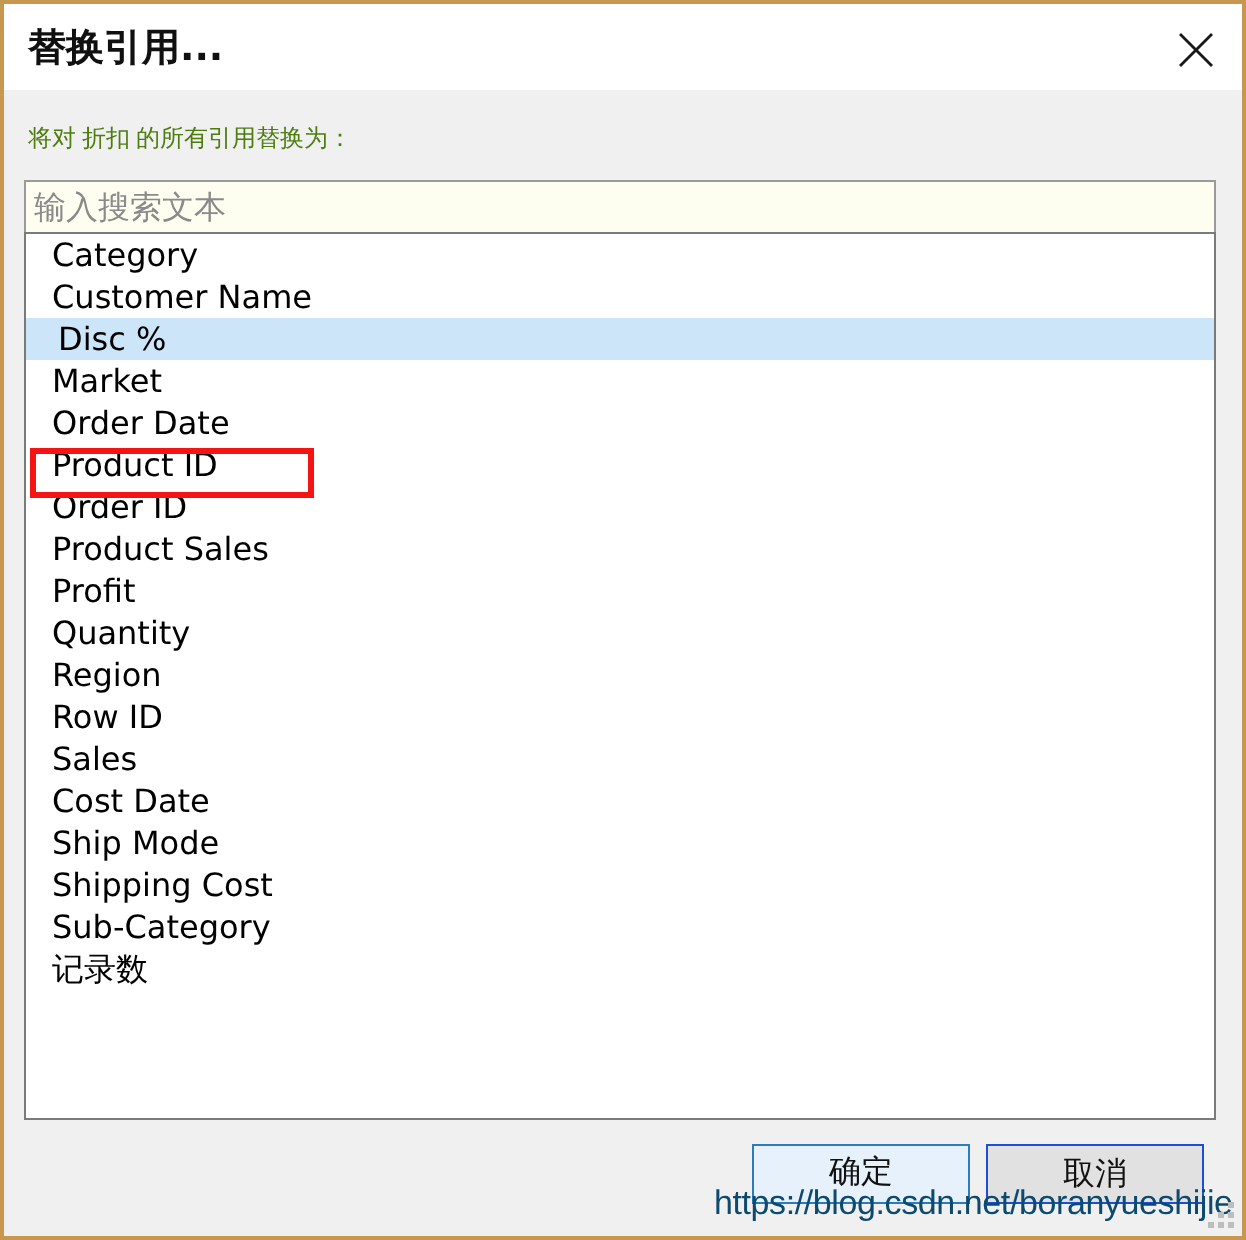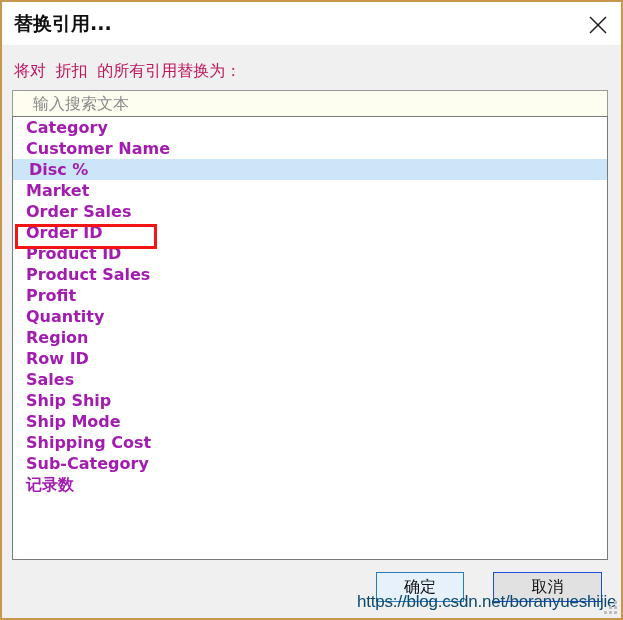--- a/index.html
+++ b/index.html
@@ -65,40 +65,40 @@
     top: 43px;
     width: 619px;
     height: 573px;
     background: #f0f0f0;
   }
 
   .prompt-label {
     position: absolute;
     left: 12px;
     top: 16px;
-    font-size: 16px;
-    color: #be185d;
-    white-space: nowrap;
-    font-family: Liberation Mono, monospace;
+    font-size: 12px;
+    color: #4d7c0f;
+    white-space: nowrap;
+    font-family: Liberation Serif, serif;
   }
 
   
   .search-box {
     position: absolute;
     left: 10px;
     top: 45px;
     width: 596px;
     height: 27px;
     box-sizing: border-box;
     border: 1px solid #9a9a9a;
     background: #fdfdf0;
   }
   .search-input {
     position: absolute;
-    left: 16px; top: 0;
+    left: 0; top: 0;
     width: 100%;
     height: 100%;
     box-sizing: border-box;
     border: 0;
     outline: none;
     background: transparent;
     padding: 0 4px;
     font-size: 16px;
     color: #7f1d1d;
     font-family: "DejaVu Sans", "Liberation Sans", sans-serif;
@@ -119,25 +119,24 @@
     border: 1px solid #7a7a7a;
     background: #ffffff;
     overflow: hidden;
   }
   .list-item {
     position: relative;
     height: 21px;
     line-height: 21px;
     padding-left: 13px;
     font-size: 16px;
-    color: #a21caf;
+    color: #000000;
     white-space: nowrap;
     font-family: "DejaVu Sans", "Liberation Sans", sans-serif;
     cursor: default;
-    font-weight: bold;
   }
   .list-item.selected {
     background: #cde5f8;
     padding-left: 16px;
   }
 
   
   .annotation-rect {
     position: absolute;
     left: 13px;
@@ -157,21 +156,21 @@
     font-size: 16px;
     text-align: center;
     line-height: 28px;
     color: #111111;
     cursor: default;
     font-family: "DejaVu Sans", "Liberation Sans", sans-serif;
   }
   .btn-ok {
     left: 374px;
     top: 527px;
-    width: 88px;
+    width: 109px;
     border: 1px solid #2b7cbf;
     background: #e6f1fb;
     font-family: Liberation Serif, serif;
   }
   .btn-cancel {
     left: 491px;
     top: 527px;
     width: 109px;
     border: 1px solid #1d4ed8;
     background: #e1e1e1;
@@ -229,30 +228,30 @@
     <div class="search-box">
       <input class="search-input" type="text" placeholder="输入搜索文本" value="" style="">
     </div>
 
     <div class="listbox">
       <div id="list-container">
           <div class="list-item">Category</div>
           <div class="list-item">Customer Name</div>
           <div class="list-item selected">Disc %</div>
           <div class="list-item">Market</div>
-          <div class="list-item">Order Sales</div>
+          <div class="list-item">Order Date</div>
+          <div class="list-item">Product ID</div>
           <div class="list-item">Order ID</div>
-          <div class="list-item">Product ID</div>
           <div class="list-item">Product Sales</div>
           <div class="list-item">Profit</div>
           <div class="list-item">Quantity</div>
           <div class="list-item">Region</div>
           <div class="list-item">Row ID</div>
           <div class="list-item">Sales</div>
-          <div class="list-item">Ship Ship</div>
+          <div class="list-item">Cost Date</div>
           <div class="list-item">Ship Mode</div>
           <div class="list-item">Shipping Cost</div>
           <div class="list-item">Sub-Category</div>
           <div class="list-item">记录数</div>
         </div>
     </div>
 
     <div class="annotation-rect"></div>
 
     <div class="btn btn-ok">确定</div>

